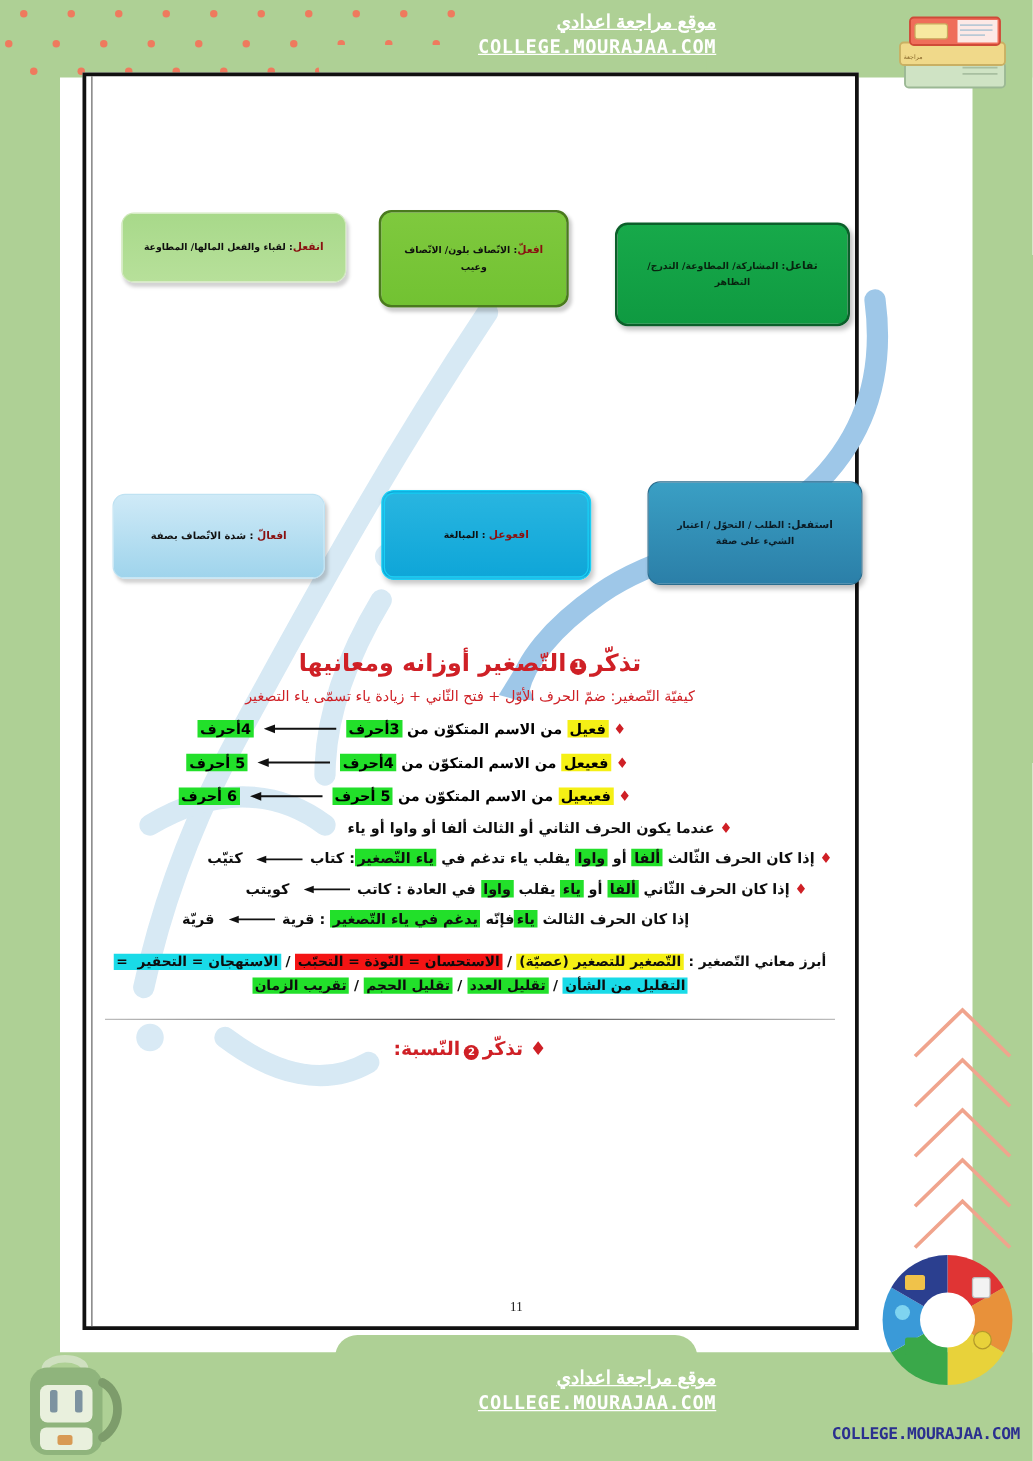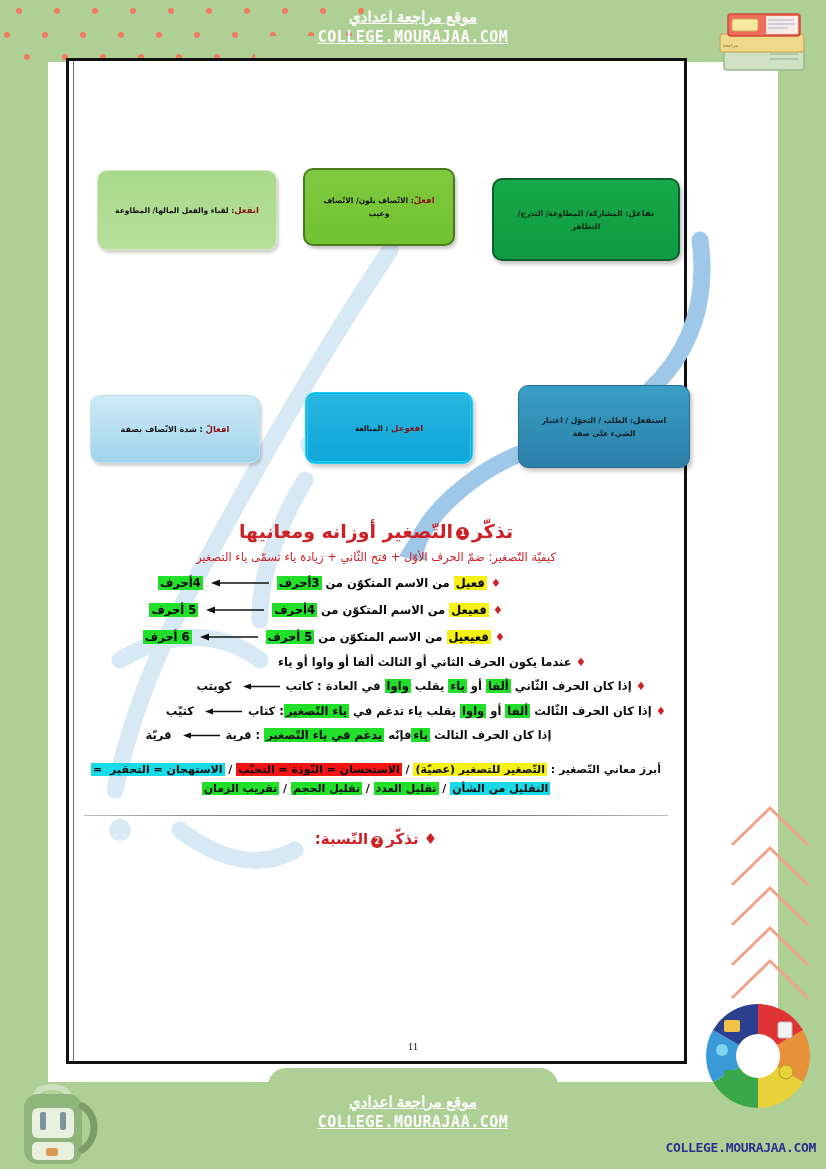--- a/index.html
+++ b/index.html
@@ -17,21 +17,21 @@
     position:absolute;left:48px;top:42px;width:730px;height:1040px;background:#ffffff;z-index:1;
   }
   .hdr-banner{
     position:absolute;left:0;top:0;width:826px;height:62px;background:#aed095;z-index:2;
   }
   .hdr-notch{
     position:absolute;left:255px;top:36px;width:310px;height:34px;background:#aed095;
     border-bottom-left-radius:16px;border-bottom-right-radius:16px;z-index:4;
   }
   .brand{
-    position:absolute;z-index:6;text-align:center;color:#ffffff;width:320px;left:253px;
+    position:absolute;z-index:6;color:#ffffff;width:320px;left:253px;
     font-family:"Liberation Sans", sans-serif;
   }
   .brand .ar{font-size:15px;font-weight:700;text-decoration:underline;letter-spacing:.3px;}
   .brand .url{font-size:15px;font-weight:700;text-decoration:underline;letter-spacing:.5px;margin-top:2px;
     font-family:"DejaVu Sans Mono", monospace;}
   .brand-top{top:8px;}
 
   .ftr-banner{position:absolute;left:0;top:1082px;width:826px;height:87px;background:#aed095;z-index:2;}
   .ftr-notch{position:absolute;left:268px;top:1068px;width:290px;height:30px;background:#aed095;
     border-top-left-radius:18px;border-top-right-radius:18px;z-index:4;}
@@ -53,21 +53,21 @@
     opacity:.55;
   }
 
   
   .box{
     position:absolute;z-index:8;border-radius:10px;display:flex;align-items:center;justify-content:center;
     text-align:center;padding:6px 10px;box-sizing:border-box;line-height:1.7;
   }
   .box .t{font-size:7.5px;color:#0e0e0e;font-weight:600;}
   .box .t b{color:#8a1111;font-size:8.5px;}
-  .b1{left:97px;top:170px;width:180px;height:80px;background:linear-gradient(180deg,#a8d98a,#b7e09a);
+  .b1{left:97px;top:170px;width:180px;height:56px;background:linear-gradient(180deg,#a8d98a,#b7e09a);
       border:1px solid #cfe8bb;box-shadow:2px 3px 3px rgba(0,0,0,.18);}
   .b2{left:303px;top:168px;width:152px;height:78px;background:linear-gradient(180deg,#7fc93e,#72c232);
       border:2px solid #4a7a1e;box-shadow:2px 3px 3px rgba(0,0,0,.2);}
   .b3{left:492px;top:178px;width:188px;height:83px;background:linear-gradient(180deg,#17a94a,#0f9a41);
       border:2px solid #0b5f2a;box-shadow:2px 3px 4px rgba(0,0,0,.25);}
   .b3 .t,.b3 .t b{color:#08230f;}
   .b4{left:90px;top:395px;width:170px;height:68px;background:linear-gradient(180deg,#cfeaf7,#9fd4ec);
       border:1px solid #bfe2f2;box-shadow:2px 3px 3px rgba(0,0,0,.18);}
   .b4 .t{font-size:8px;font-weight:700;color:#111;}
   .b5{left:305px;top:392px;width:168px;height:72px;background:linear-gradient(180deg,#28b5e0,#0fa6d8);
@@ -191,28 +191,28 @@
         <span class="arrow-line"><svg width="62" height="10" viewBox="0 0 62 10">
             <path d="M60,5 L8,5" stroke="#111" stroke-width="1.6"></path>
             <path d="M2,5 L11,1.5 L11,8.5 Z" fill="#111"></path>
           </svg></span>
         <span class="rule-left"><span class="hl-g">6 أحرف</span></span>
       </div>
     </div>
 
   <div id="notes">
       <div class="row" style="text-align: right; padding-right: 90px;"><span class="bul">♦</span> <span>عندما يكون الحرف الثاني أو الثالث ألفا أو واوا أو ياء</span></div>
+      <div class="row" style="text-align: right; padding-right: 10px;"><span class="bul">♦</span> <span>إذا كان الحرف الثّالث </span><span class="hl-g">ألفا</span><span> أو </span><span class="hl-g">واوا</span><span> يقلب ياء تدغم في </span><span class="hl-g">ياء التّصغير</span><span>: كتاب</span> <svg width="40" height="9" viewBox="0 0 40 9" style="vertical-align:middle">
+          <path d="M38,4.5 L6,4.5" stroke="#111" stroke-width="1.5"></path>
+          <path d="M1,4.5 L9,1.5 L9,7.5 Z" fill="#111"></path>
+        </svg> <span style="margin-right:6px">كتيّب</span></div>
       <div class="row" style="text-align: right; padding-right: 30px;"><span class="bul">♦</span> <span>إذا كان الحرف الثّاني </span><span class="hl-g">ألفا</span><span> أو </span><span class="hl-g">ياء</span><span> يقلب </span><span class="hl-g">واوا</span><span> في العادة : كاتب</span> <svg width="40" height="9" viewBox="0 0 40 9" style="vertical-align:middle">
           <path d="M38,4.5 L6,4.5" stroke="#111" stroke-width="1.5"></path>
           <path d="M1,4.5 L9,1.5 L9,7.5 Z" fill="#111"></path>
         </svg> <span style="margin-right:6px">كويتب</span></div>
-      <div class="row" style="text-align: right; padding-right: 10px;"><span class="bul">♦</span> <span>إذا كان الحرف الثّالث </span><span class="hl-g">ألفا</span><span> أو </span><span class="hl-g">واوا</span><span> يقلب ياء تدغم في </span><span class="hl-g">ياء التّصغير</span><span>: كتاب</span> <svg width="40" height="9" viewBox="0 0 40 9" style="vertical-align:middle">
-          <path d="M38,4.5 L6,4.5" stroke="#111" stroke-width="1.5"></path>
-          <path d="M1,4.5 L9,1.5 L9,7.5 Z" fill="#111"></path>
-        </svg> <span style="margin-right:6px">كتيّب</span></div>
       <div class="row" style="text-align: center; padding-right: 55px;"><span>إذا كان الحرف الثالث </span><span class="hl-g">ياء</span><span>فإنّه </span><span class="hl-g">يدغم في ياء التّصغير</span><span> : قرية</span> <svg width="40" height="9" viewBox="0 0 40 9" style="vertical-align:middle">
           <path d="M38,4.5 L6,4.5" stroke="#111" stroke-width="1.5"></path>
           <path d="M1,4.5 L9,1.5 L9,7.5 Z" fill="#111"></path>
         </svg> <span style="margin-right:6px">قريّة</span></div>
     </div>
 
   <div class="meanings">
     <span>أبرز معاني التّصغير :</span>
     <span id="meanings-items"><span class="hl-y">التّصغير للتصغير (عصيّة)</span><span> / </span><span class="hl-r">الاستحسان = النّوذة = التحبّب</span><span> / </span><span class="hl-c">الاستهجان = التحقير</span><span class="hl-c"> = </span><span class="hl-c">التقليل من الشأن</span><span> / </span><span class="hl-g">تقليل العدد</span><span> / </span><span class="hl-g">تقليل الحجم</span><span> / </span><span class="hl-g">تقريب الزمان</span></span>
   </div>

